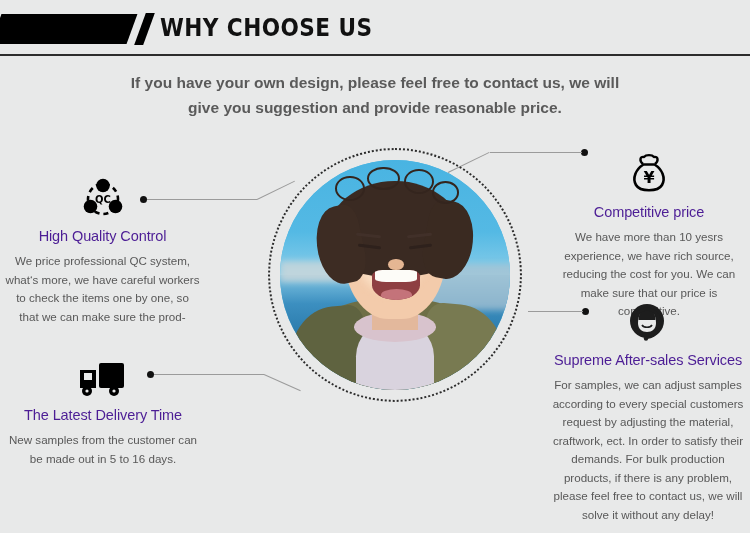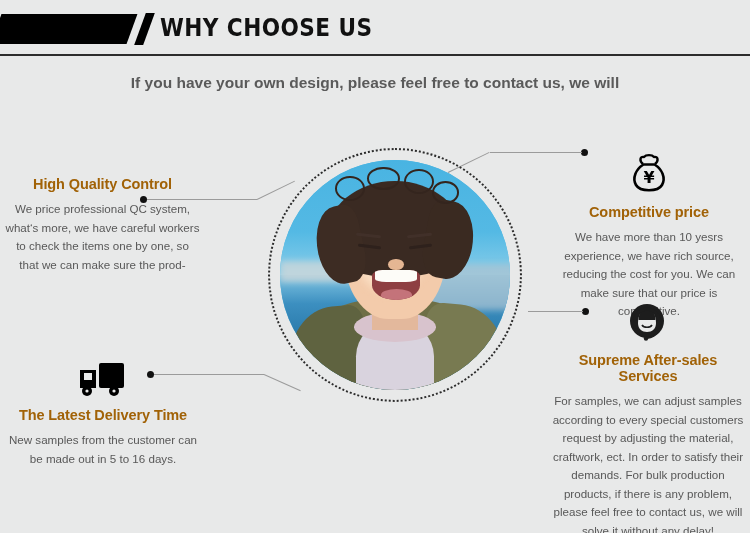--- a/index.html
+++ b/index.html
@@ -256,22 +256,22 @@
   .feature { position: absolute; }
   .feature-icon {
     height: 46px;
     display: flex;
     align-items: center;
     justify-content: center;
     margin-bottom: 6px;
   }
   .feature-title {
     font-size: 14.5px;
-    font-weight: bold;
-    color: #a16207;
+    font-weight: normal;
+    color: #4c1d95;
     text-align: center;
     margin-bottom: 8px;
     letter-spacing: -0.1px;
   }
   .feature-body {
     font-size: 11.6px;
     color: #585858;
     text-align: center;
     line-height: 18.5px;
   }
@@ -292,20 +292,21 @@
 
 <div class="header">
   <div class="banner-bar"></div>
   <div class="banner-slash"></div>
   <div class="header-title">WHY CHOOSE US</div>
   <div class="header-rule"></div>
 </div>
 
 <div class="subtitle">
   <div>If you have your own design, please feel free to contact us, we will</div>
+  <div>give you suggestion and provide reasonable price.</div>
 </div>
 
 <div class="conn-dot c-lt-dot"></div>
 <div class="conn-line c-lt-line"></div>
 <div class="conn-diag c-lt-diag"></div>
 
 <div class="conn-dot c-lb-dot"></div>
 <div class="conn-line c-lb-line"></div>
 <div class="conn-diag c-lb-diag"></div>
 
@@ -342,20 +343,29 @@
   <div class="ph-eye-l"></div>
   <div class="ph-eye-r"></div>
   <div class="ph-nose"></div>
   <div class="ph-mouth">
     <div class="ph-teeth"></div>
     <div class="ph-tongue"></div>
   </div>
 </div>
 
 <div class="feature f-qc">
+  <div class="feature-icon">
+    <svg width="44" height="44" viewBox="0 0 44 44">
+      <circle cx="22" cy="22" r="15" fill="none" stroke="#000" stroke-width="2.6" stroke-dasharray="5 4"></circle>
+      <circle cx="22" cy="8.5" r="6.8" fill="#000"></circle>
+      <circle cx="9.5" cy="29.5" r="6.8" fill="#000"></circle>
+      <circle cx="34.5" cy="29.5" r="6.8" fill="#000"></circle>
+      <text x="22" y="26" text-anchor="middle" font-family="DejaVu Sans, sans-serif" font-size="10" font-weight="bold" fill="#000">QC</text>
+    </svg>
+  </div>
   <div class="feature-title">High Quality Control</div>
   <div class="feature-body">We price professional QC system, what‘s more, we have careful workers to check the items one by one, so that we can make sure the prod-</div>
 </div>
 
 <div class="feature f-delivery">
   <div class="feature-icon">
     <svg width="50" height="40" viewBox="0 0 50 40">
       <path d="M2 12 L18 12 L18 30 L2 30 Z" fill="#000"></path>
       <path d="M6 15 L14 15 L14 22 L6 22 Z" fill="#e8e9e9"></path>
       <rect x="21" y="5" width="25" height="25" fill="#000" rx="2"></rect>

